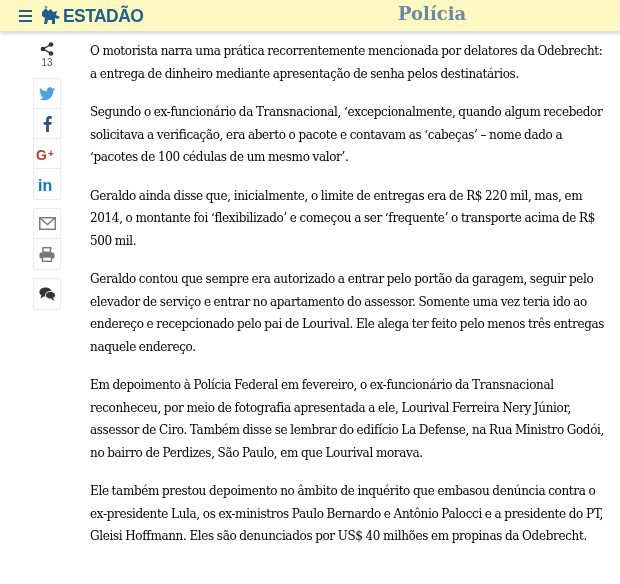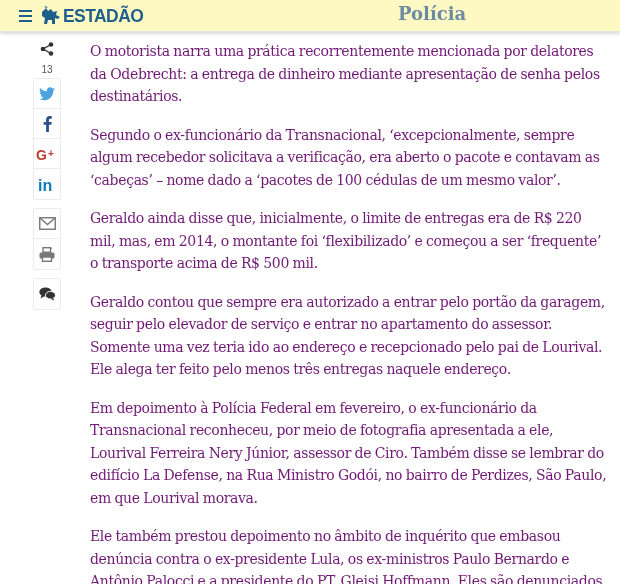--- a/index.html
+++ b/index.html
@@ -27,33 +27,33 @@
       font-family: "DejaVu Serif", "Liberation Serif", serif;
       font-weight: bold; font-size: 18px; color: #6b8aa3;
       cursor: pointer;
     }
 
     .share-rail { position: absolute; left: 33px; top: 40px; width: 28px; }
     .share-count-wrap { text-align: center; height: 36px; }
     .share-icon { width: 14px; height: 14px; margin: 2px auto 0; display: block; }
     .share-count {
       font-family: "Liberation Sans", "DejaVu Sans", sans-serif;
-      font-size: 10px; color: #555; display: block; margin-top: 8px;
+      font-size: 10px; color: #555; display: block; margin-top: 1px;
     }
     .share-group { border: 1px solid #ececec; border-radius: 2px; background: #fff; margin-bottom: 8px; }
     .share-btn {
       width: 26px; height: 30px; display: flex; align-items: center; justify-content: center;
       border-bottom: 1px solid #ececec; cursor: pointer;
     }
     .share-btn:last-child { border-bottom: none; }
 
     .article { position: absolute; left: 90px; top: 40px; width: 520px; }
     .article p {
       font-family: "DejaVu Serif", "Liberation Serif", serif;
-      font-size: 14px; line-height: 22.5px; color: #701a75;
+      font-size: 12px; line-height: 22.5px; color: #000000;
       margin-bottom: 16px; letter-spacing: -0.35px;
       word-spacing: -0.5px;
     }
   </style>
 </head>
 <body>
 
 <div class="header">
   <div class="menu-btn">
     <span></span>
@@ -129,18 +129,18 @@
         <path d="M2.5 8 L1.5 11.5 L5.5 9" fill="#333"></path>
         <ellipse cx="11.5" cy="8.2" rx="5" ry="3.8" fill="#333" stroke="#fff" stroke-width="1"></ellipse>
         <path d="M14 11 L15.5 13.8 L11.5 11.8" fill="#333"></path>
       </svg>
     </div>
   </div>
 </div>
 
 <div class="article">
   <p>O motorista narra uma prática recorrentemente mencionada por delatores da Odebrecht: a entrega de dinheiro mediante apresentação de senha pelos destinatários.</p>
-  <p>Segundo o ex-funcionário da Transnacional, ‘excepcionalmente, sempre algum recebedor solicitava a verificação, era aberto o pacote e contavam as ‘cabeças’ – nome dado a ‘pacotes de 100 cédulas de um mesmo valor’.</p>
+  <p>Segundo o ex-funcionário da Transnacional, ‘excepcionalmente, quando algum recebedor solicitava a verificação, era aberto o pacote e contavam as ‘cabeças’ – nome dado a ‘pacotes de 100 cédulas de um mesmo valor’.</p>
   <p>Geraldo ainda disse que, inicialmente, o limite de entregas era de R$ 220 mil, mas, em 2014, o montante foi ‘flexibilizado’ e começou a ser ‘frequente’ o transporte acima de R$ 500 mil.</p>
   <p>Geraldo contou que sempre era autorizado a entrar pelo portão da garagem, seguir pelo elevador de serviço e entrar no apartamento do assessor. Somente uma vez teria ido ao endereço e recepcionado pelo pai de Lourival. Ele alega ter feito pelo menos três entregas naquele endereço.</p>
   <p>Em depoimento à Polícia Federal em fevereiro, o ex-funcionário da Transnacional reconheceu, por meio de fotografia apresentada a ele, Lourival Ferreira Nery Júnior, assessor de Ciro. Também disse se lembrar do edifício La Defense, na Rua Ministro Godói, no bairro de Perdizes, São Paulo, em que Lourival morava.</p>
   <p>Ele também prestou depoimento no âmbito de inquérito que embasou denúncia contra o ex-presidente Lula, os ex-ministros Paulo Bernardo e Antônio Palocci e a presidente do PT, Gleisi Hoffmann. Eles são denunciados por US$ 40 milhões em propinas da Odebrecht.</p>
 </div>
 
 </body></html>

